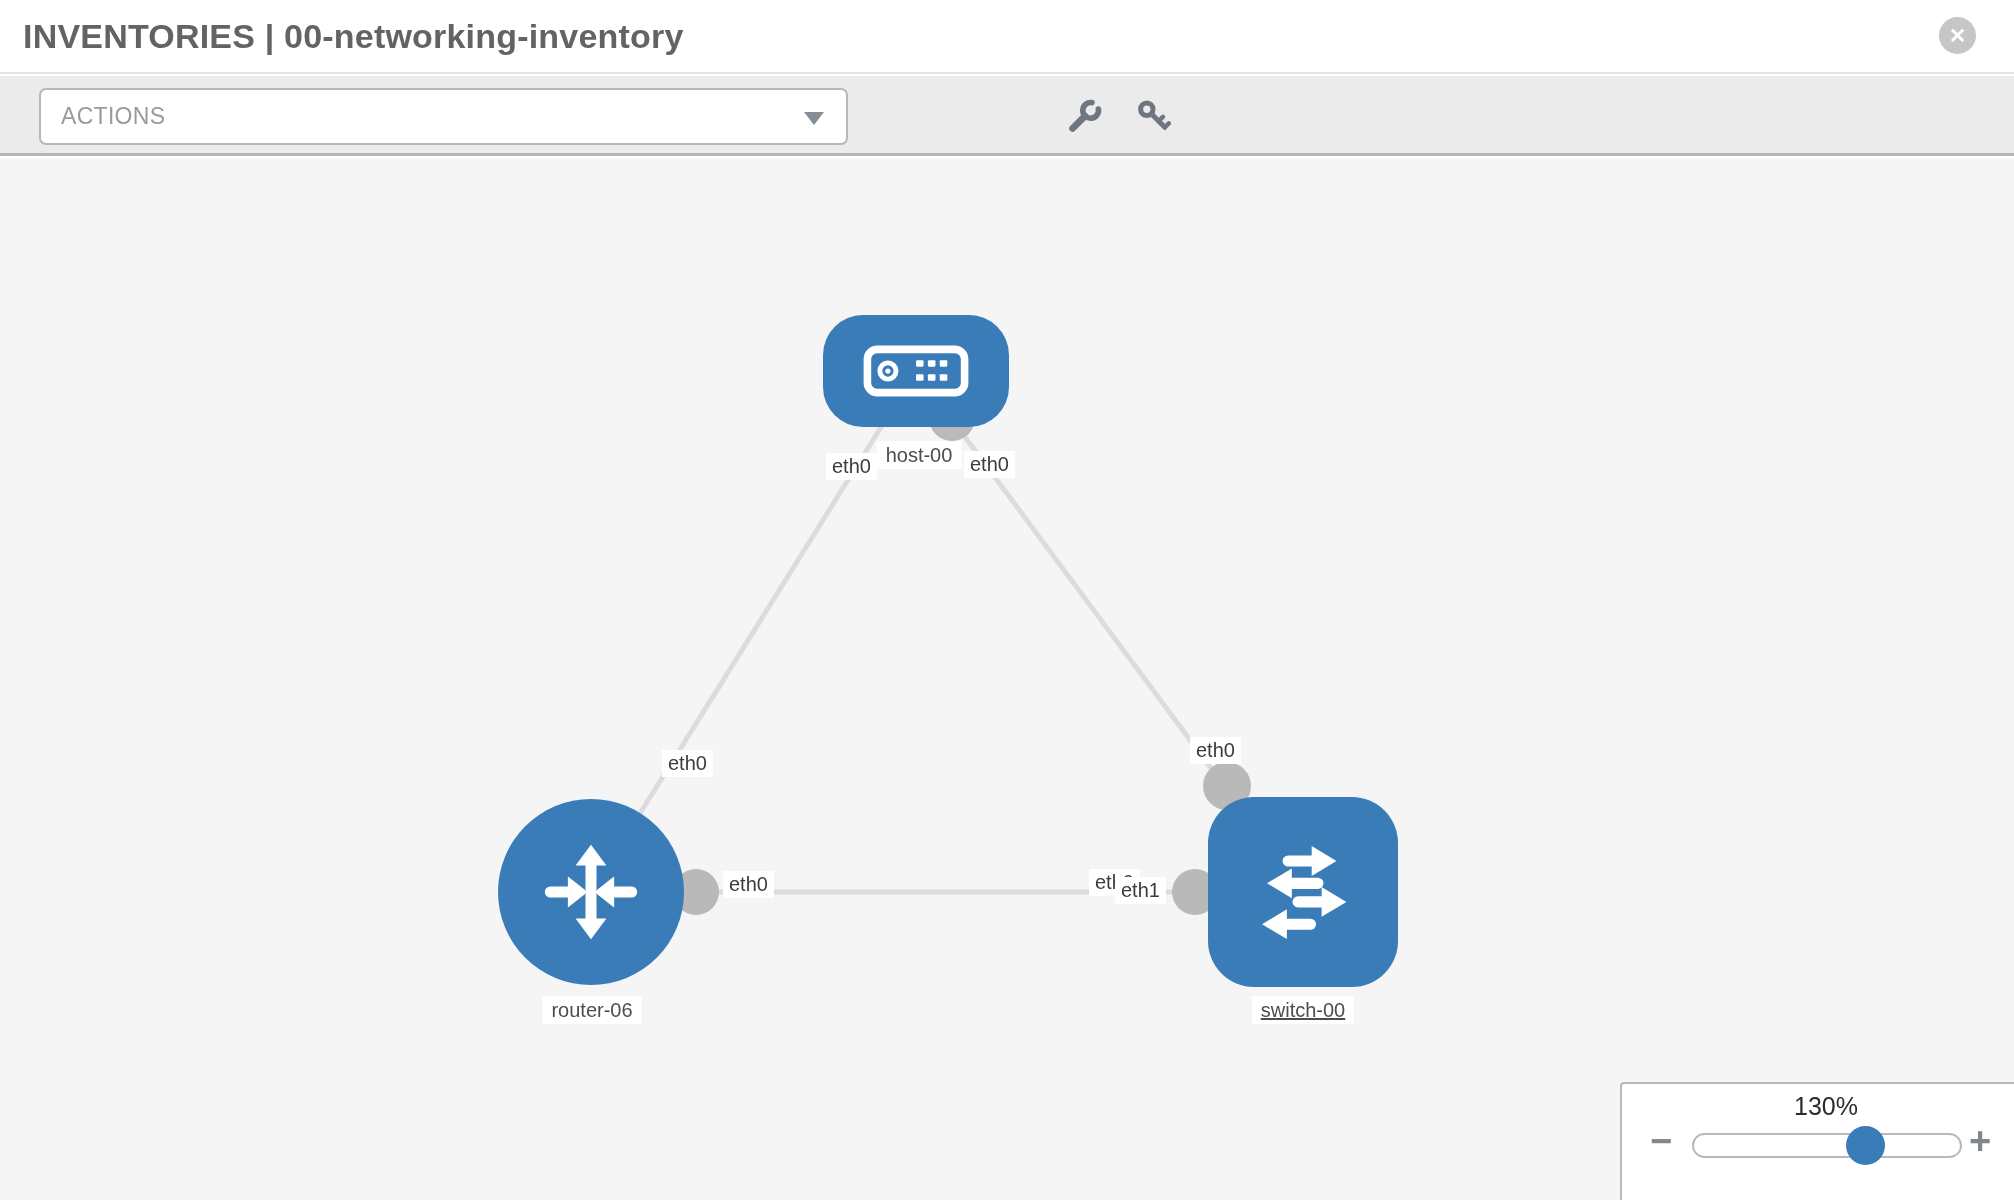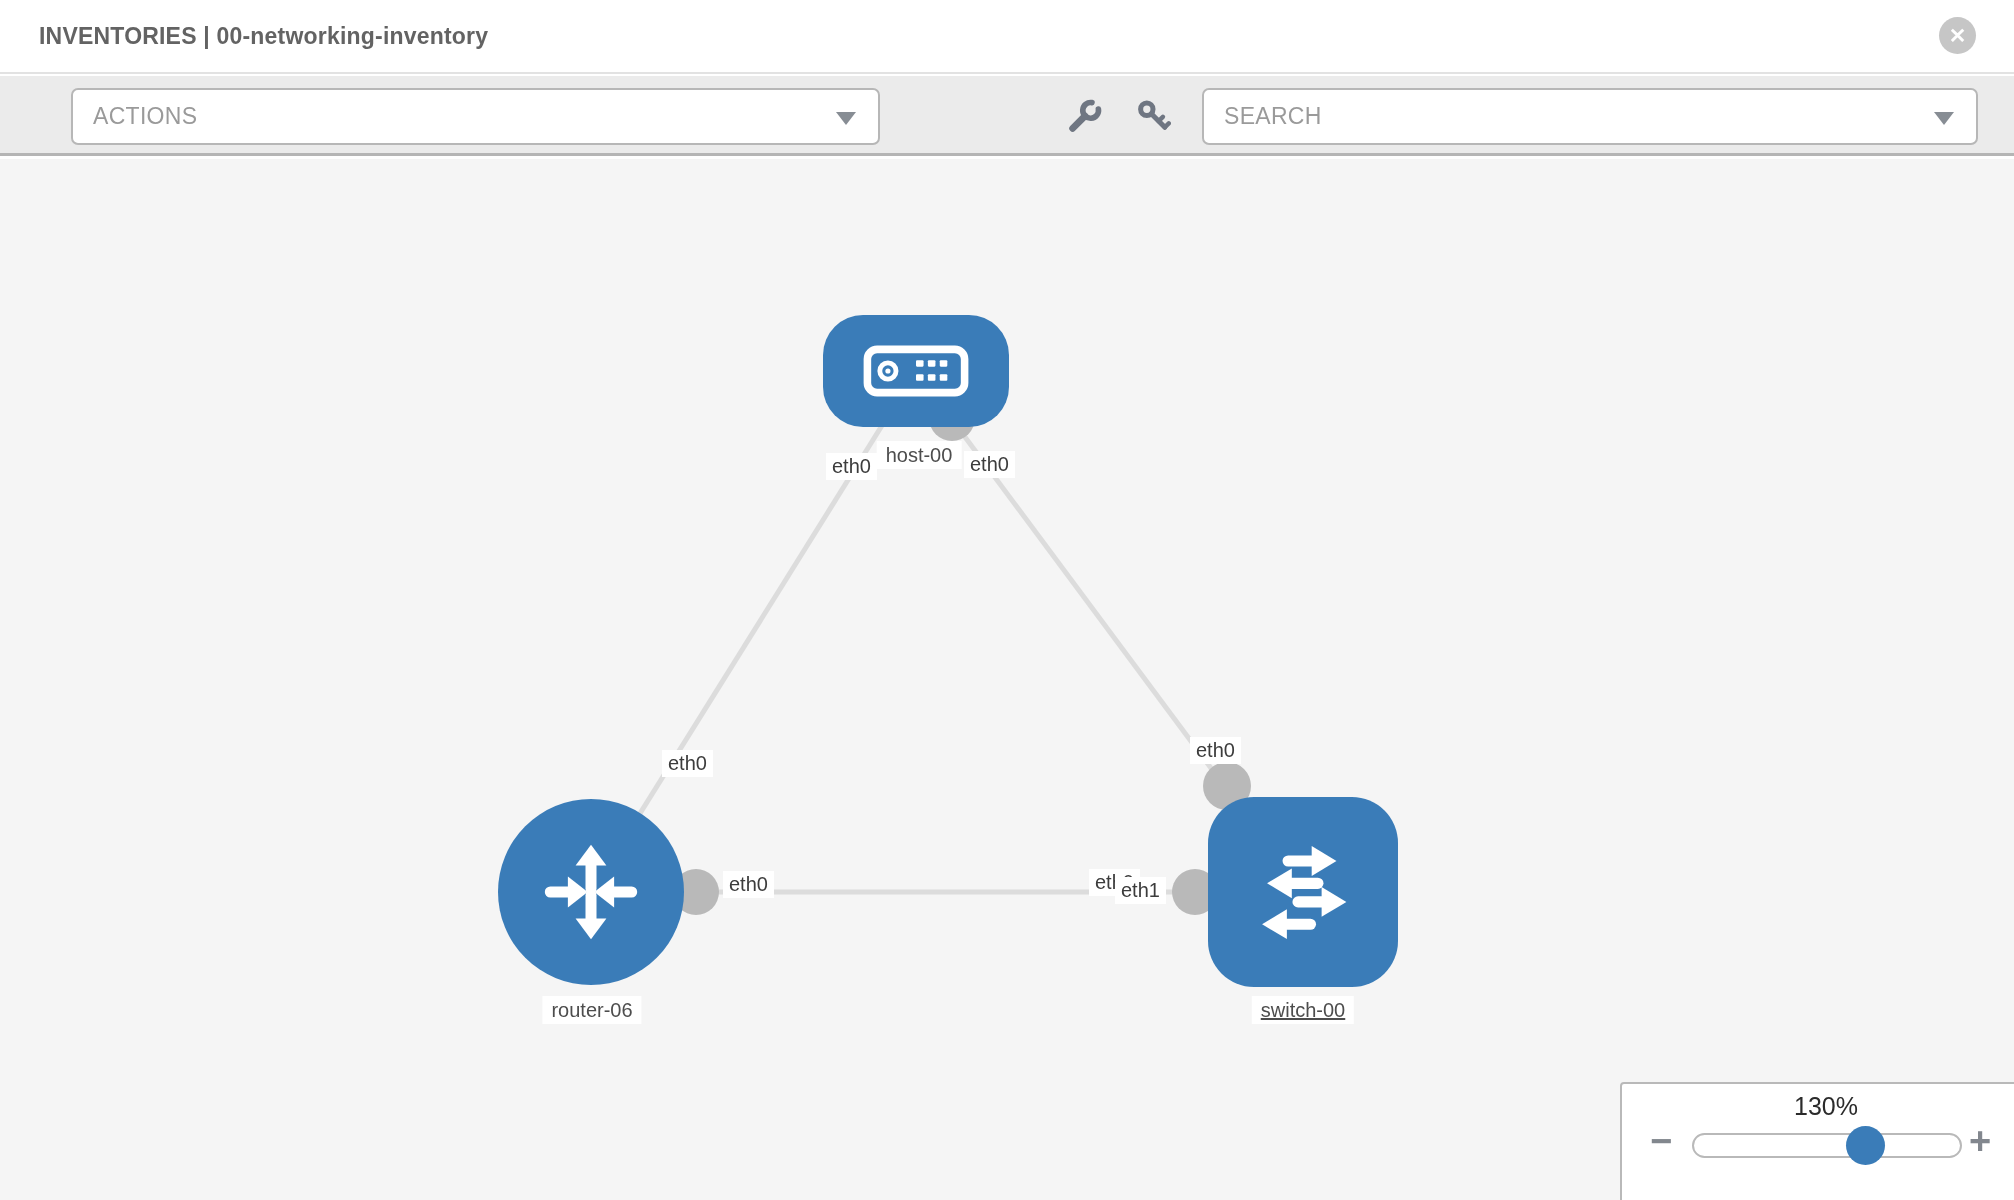--- a/index.html
+++ b/index.html
@@ -19,21 +19,21 @@
     --icon-gray: #6f7682;
   }
 
   
   .header {
     position: absolute; left: 0; top: 0; width: 2014px; height: 74px;
     background: #fff; border-bottom: 2px solid #e2e2e2;
     display: flex; align-items: center;
   }
   .page-title {
-    margin-left: 39px; font-size: 23px; font-weight: 700; color: #636363;
+    margin-left: 23px; font-size: 34px; font-weight: 700; color: #636363;
     letter-spacing: 0.2px;
   }
   .close-btn {
     position: absolute; left: 1939px; top: 17px; width: 37px; height: 37px;
     border-radius: 50%; background: #c6c6c6; border: none; cursor: pointer;
     color: #fff; font-size: 21px; font-weight: 700;
     display: flex; align-items: center; justify-content: center;
     line-height: 1;
   }
 
@@ -50,21 +50,21 @@
   .select-box .select-label {
     margin-left: 20px; font-size: 23px; color: var(--muted-text);
     letter-spacing: 0.3px;
   }
   .caret-down {
     position: absolute; right: 22px; top: 50%; margin-top: -5px;
     width: 0; height: 0;
     border-left: 10px solid transparent; border-right: 10px solid transparent;
     border-top: 13px solid #878d94;
   }
-  .actions-box { left: 39px; width: 809px; margin-left: 32px; }
+  .actions-box { left: 39px; width: 809px; }
   .search-box { left: 1202px; width: 776px; }
   .tool-icon-btn {
     position: absolute; top: 16px; width: 48px; height: 48px;
     background: transparent; border: none; cursor: pointer;
     display: flex; align-items: center; justify-content: center;
   }
   .wrench-btn { left: 1061px; }
   .key-btn { left: 1129px; }
 
   
@@ -158,24 +158,20 @@
 
   <button class="tool-icon-btn key-btn">
     <svg width="36" height="36" viewBox="0 0 32 32">
       <circle cx="10.5" cy="10" r="5.5" fill="none" stroke="#6f7682" stroke-width="4.5"></circle>
       <line x1="14.5" y1="14" x2="26.5" y2="26" stroke="#6f7682" stroke-width="4.5" stroke-linecap="round"></line>
       <line x1="21" y1="20.5" x2="24.8" y2="16.8" stroke="#6f7682" stroke-width="4" stroke-linecap="round"></line>
       <line x1="26.5" y1="26" x2="30" y2="22.6" stroke="#6f7682" stroke-width="4" stroke-linecap="round"></line>
     </svg>
   </button>
 
-  <div class="select-box search-box">
-    <span class="select-label">SEARCH</span>
-    <span class="caret-down"></span>
-  </div>
 </div>
 
 <div class="canvas">
 
   <svg class="net-svg" width="2014" height="1041">
     <line x1="916" y1="212" x2="591" y2="733" stroke="#dcdcdc" stroke-width="5"></line>
     <line x1="916" y1="212" x2="1303" y2="733" stroke="#dcdcdc" stroke-width="5"></line>
     <line x1="591" y1="733" x2="1303" y2="733" stroke="#dcdcdc" stroke-width="5"></line>
     <circle cx="952" cy="259" r="23" fill="#b9b9b9"></circle>
     <circle cx="696" cy="733" r="23" fill="#b9b9b9"></circle>

